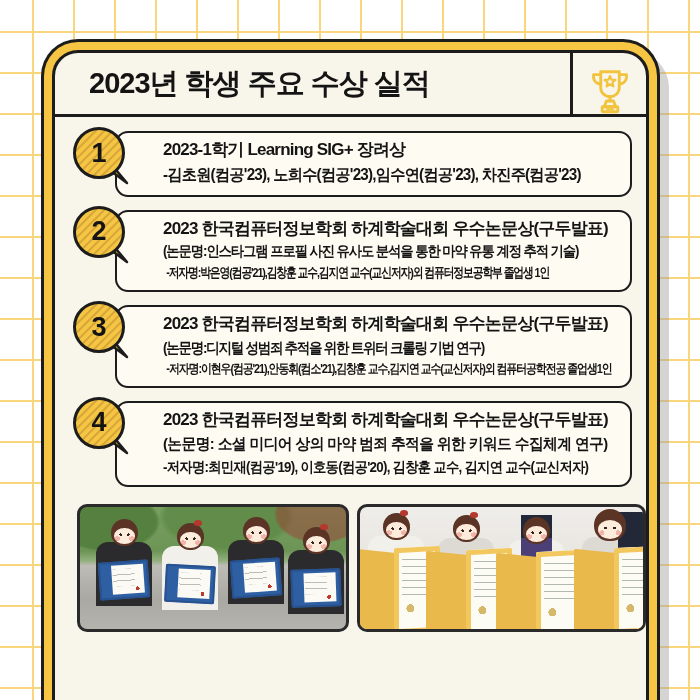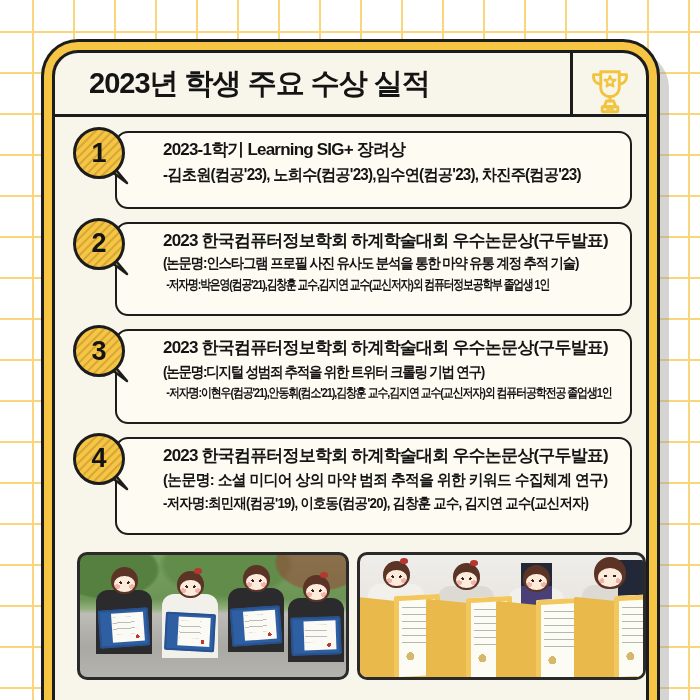--- a/index.html
+++ b/index.html
@@ -44,21 +44,21 @@
     display:flex; align-items:center; justify-content:center;
   }
   .trophy-cell svg{ width:46px; height:50px; margin-top:14px; }
 
   
   .content{ padding:14px 12px 0 12px; }
   .item{ position:relative; margin:0 2px 13px 48px; }
   .item-box{
     border:2.5px solid #1C1C1C; border-radius:13px;
     background:#FDFBF2;
-    padding:6px 8px 19px 46px;
+    padding:6px 8px 7px 46px;
     min-height:60px;
   }
   .badge{ position:absolute; left:-44px; top:-5px; width:60px; height:62px; z-index:3; }
   .badge svg{ width:60px; height:62px; display:block; }
   .badge-num{
     position:absolute; left:0; top:2px; width:56px; height:50px;
     display:flex; align-items:center; justify-content:center;
     font-size:27px; font-weight:bold; color:#141414;
   }
   .item-title{

